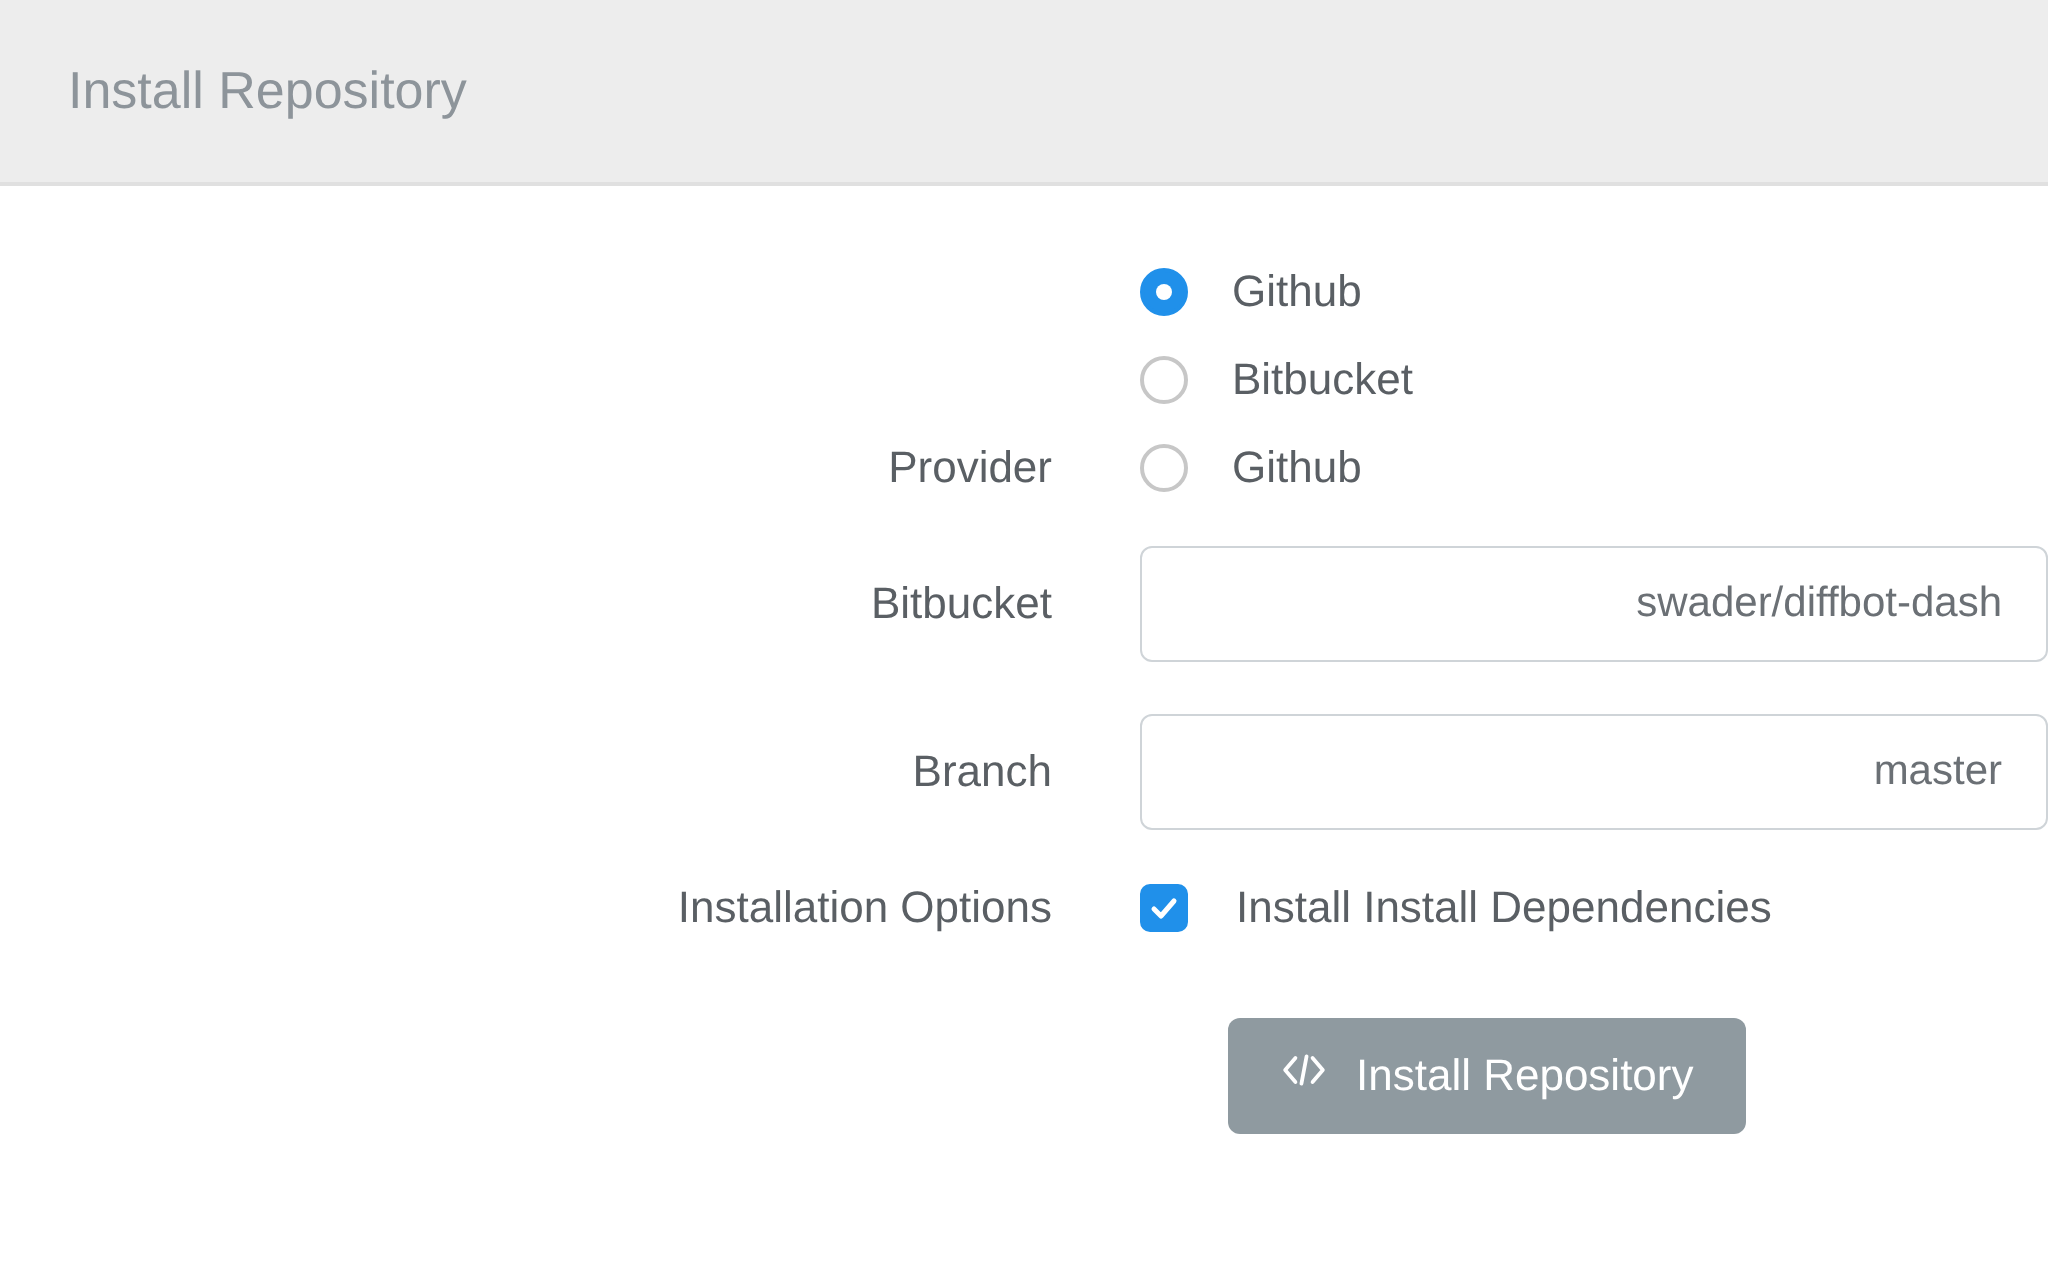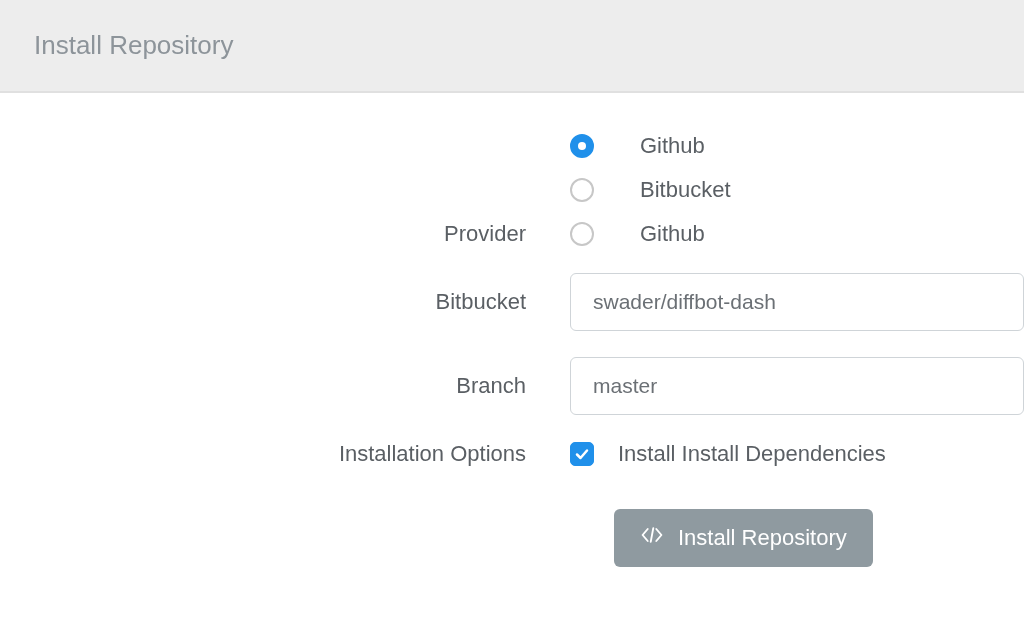--- a/index.html
+++ b/index.html
@@ -71,32 +71,32 @@
     .radio-circle.checked::after {
       content: "";
       width: 8px;
       height: 8px;
       border-radius: 50%;
       background: #fff;
     }
     .radio-label {
       font-size: 22px;
       color: #5a5f64;
-      margin-left: 24px;
     }
     .text-input {
       width: 100%;
       border: 1px solid #cfd4d8;
       border-radius: 6px;
       padding: 16px 22px;
       font-size: 21px;
       color: #6b7075;
       font-family: inherit;
       outline: none;
       background: #fff;
+      text-align: right;
     }
     .checkbox-option {
       display: flex;
       align-items: center;
       gap: 24px;
       cursor: pointer;
     }
     .checkbox-box {
       width: 24px;
       height: 24px;

